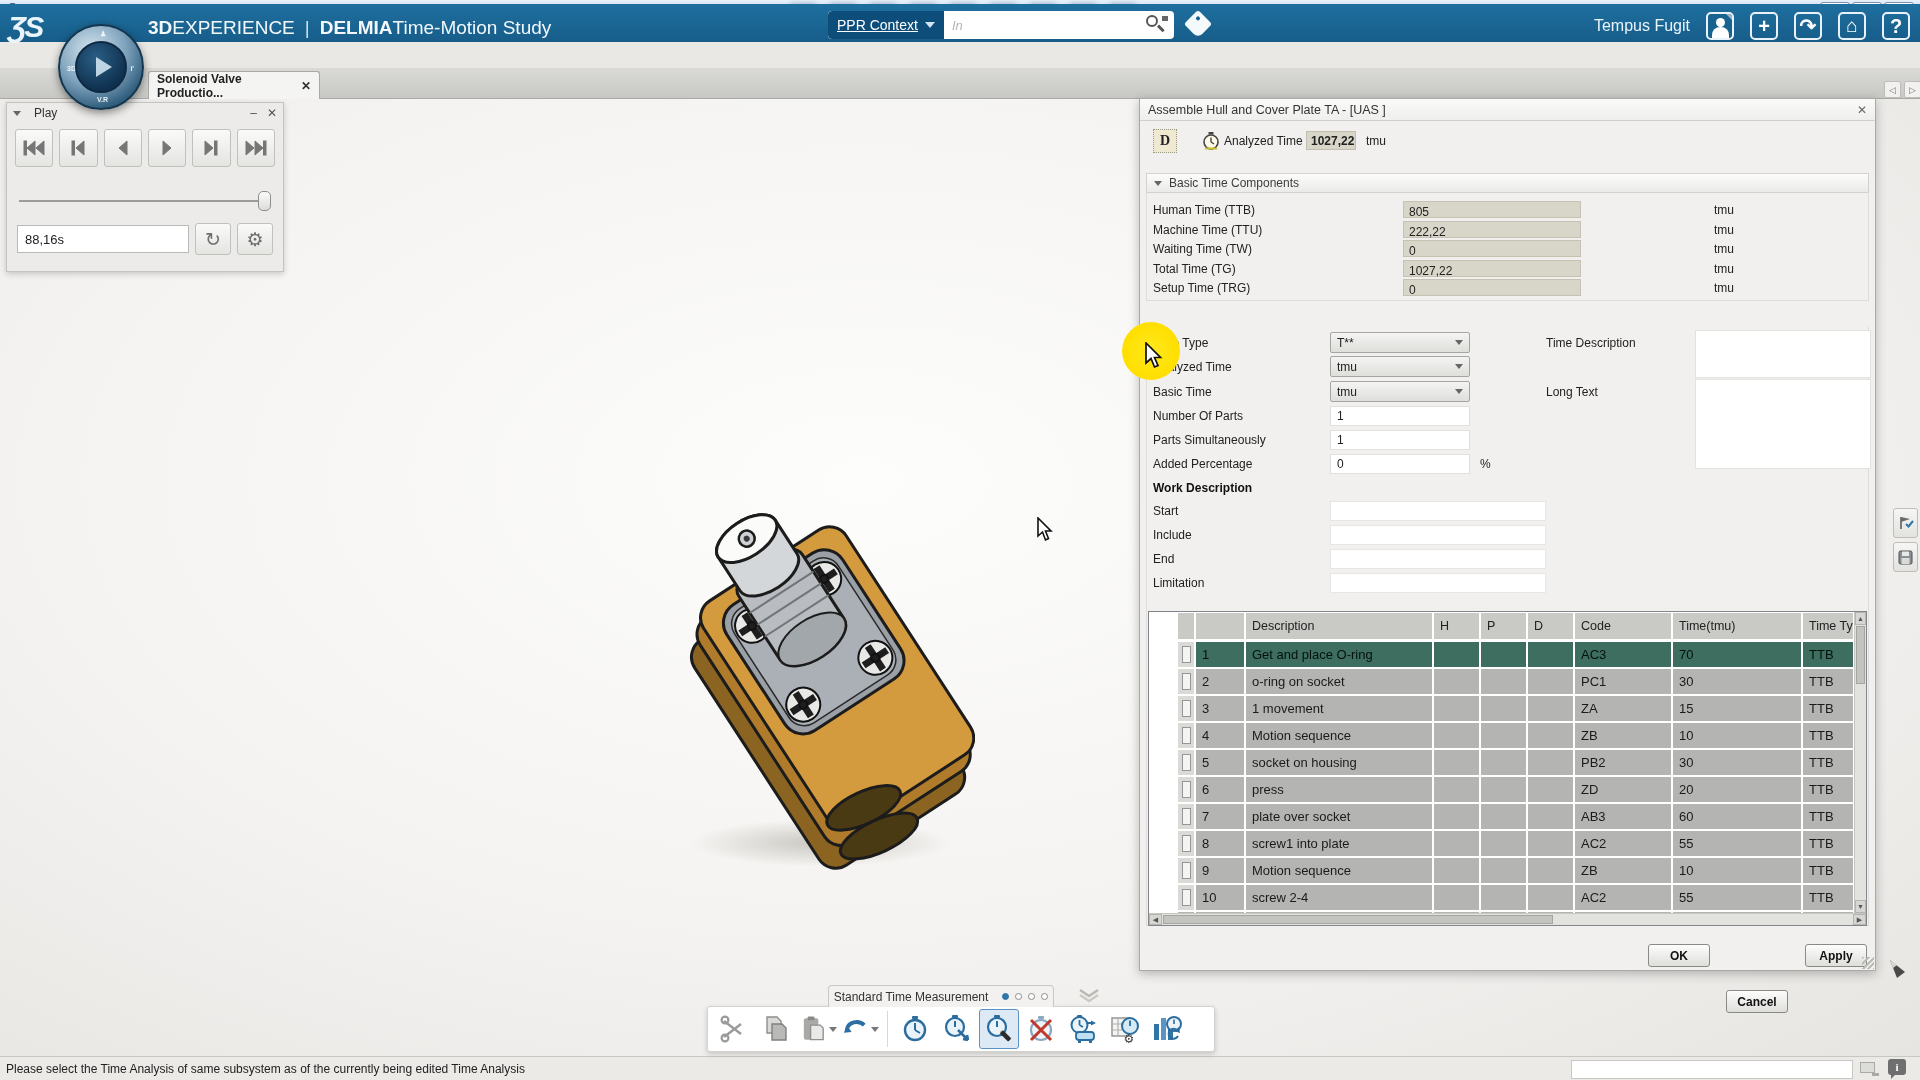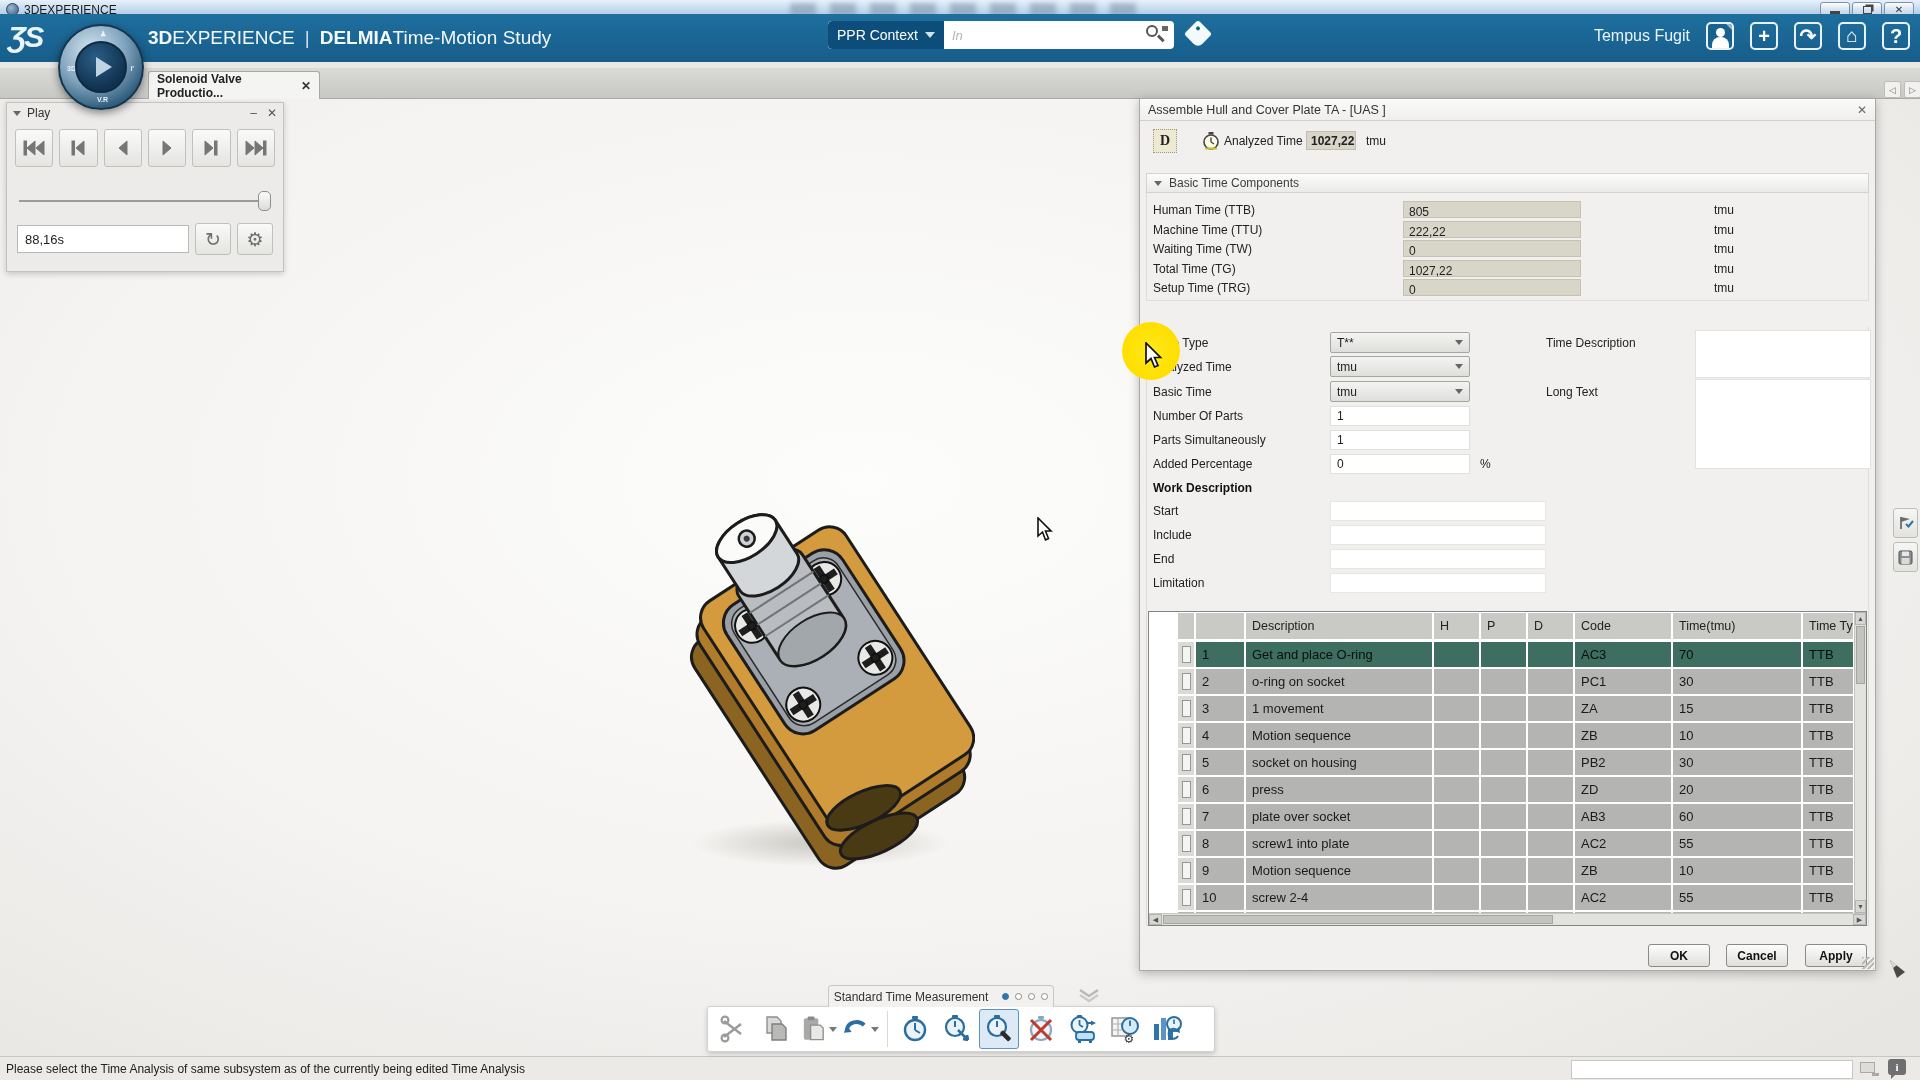--- a/index.html
+++ b/index.html
@@ -15,21 +15,21 @@
     background:repeating-linear-gradient(90deg, rgba(90,115,140,.55) 0 26px, rgba(90,115,140,0) 26px 40px);
     filter:blur(2.5px); opacity:.7; }
   .winbtns { position:absolute; right:6px; top:2px; display:flex; gap:2px; }
   .winbtn { width:30px; height:15px; border:1px solid #7e93a8; border-radius:3px;
     background:linear-gradient(#fdfeff,#d7e3ef 50%,#c2d4e6); display:flex; align-items:center; justify-content:center;
     font-size:10px; color:#333; line-height:1; }
   .winbtn .mini { width:10px; height:3px; background:#444; margin-top:6px; }
   .winbtn .rest { width:9px; height:8px; border:1.5px solid #444; box-shadow:2px -2px 0 -0.5px #444; }
 
   
-  #appbar { position:absolute; left:0; top:14px; width:1920px; height:48px;
+  #appbar { position:absolute; left:0; top:4px; width:1920px; height:38px;
     background:linear-gradient(#1e6f9f,#175d8a); color:#fff; }
   #dslogo { position:absolute; left:8px; top:6px; font-size:30px; font-style:italic; font-weight:bold;
     color:#eaf4fb; letter-spacing:-2px; }
   #brand { position:absolute; left:148px; top:0; height:48px; display:flex; align-items:center;
     font-size:19px; color:#f2f8fc; }
   #brand b { font-weight:bold; }
   #brand .sep { margin:0 10px; opacity:.85; }
   
   #compass { position:absolute; left:58px; top:24px; width:86px; height:86px; border-radius:50%;
     background:radial-gradient(circle at 38% 30%, #d6e5ef, #7fa3bd 45%, #33607f 75%, #1d4precision62 100%);
@@ -41,21 +41,21 @@
   #compass .tri { width:0; height:0; border-left:16px solid #cfe3f1; border-top:10px solid transparent;
     border-bottom:10px solid transparent; margin-left:5px; opacity:.9; }
   #compass .q { position:absolute; font-size:7px; color:#e8f2fa; font-weight:bold; }
   #compass .qn { left:40px; top:4px; } #compass .qw { left:7px; top:39px; }
   #compass .qe { right:8px; top:39px; } #compass .qs { left:37px; bottom:5px; }
 
   
   #searchwrap { position:absolute; left:828px; top:7px; width:346px; height:28px; background:#fff;
     border-radius:4px; display:flex; align-items:center; overflow:hidden; }
   #ppr { height:28px; background:#0d4d7a; color:#fff; font-size:14px; display:flex; align-items:center;
-    padding:0 9px; gap:7px; border-radius:4px 0 0 4px; }
+    padding:0 9px; gap:7px; border-radius:4px 0 0 4px;text-decoration:underline; }
   #ppr .caret { width:0; height:0; border-left:5px solid transparent; border-right:5px solid transparent;
     border-top:6px solid #cfe3f1; }
   #searchinput { flex:1; border:none; outline:none; font-size:13px; font-style:italic; color:#444;
     padding:0 8px; min-width:0; }
   #searchinput::placeholder { color:#b5b5b5; font-style:italic; }
   .mag { position:relative; width:24px; height:24px; margin-right:6px; flex:none; }
   .mag .lens { position:absolute; left:2px; top:2px; width:12px; height:12px; border:2.5px solid #555; border-radius:50%; }
   .mag .stem { position:absolute; left:13px; top:14px; width:8px; height:2.5px; background:#555; transform:rotate(45deg); }
   .mag .dd { position:absolute; right:0; top:3px; width:6px; height:5px; background:#666; }
   #tagicon { position:absolute; left:1188px; top:10px; width:20px; height:20px; background:#f4f9fc;
@@ -90,21 +90,21 @@
     background:radial-gradient(ellipse, rgba(120,115,100,.35), rgba(120,115,100,0) 70%); }
   .vparrows { position:absolute; left:1884px; top:81px; display:flex; gap:3px; }
   .vparrow { width:17px; height:17px; background:#f2f1ef; border:1px solid #bdbdba; border-radius:2px;
     color:#777; font-size:9px; display:flex; align-items:center; justify-content:center; }
   .edgebtn { position:absolute; left:1893px; width:25px; height:30px; background:linear-gradient(#f6f6f4,#e2e2df);
     border:1px solid #bdbdba; border-radius:3px; display:flex; align-items:center; justify-content:center; }
 
   
   #playpanel { position:absolute; left:6px; top:102px; width:278px; height:170px; background:#ecebe9;
     border:1px solid #c3c3c0; box-shadow:0 2px 6px rgba(0,0,0,.18); }
-  #play-title { height:20px; display:flex; align-items:center; font-size:12px; color:#333; padding:0 6px; gap:6px; }
+  #play-title { height:20px; display:flex; align-items:center; font-size:12px; color:#333; padding:0 6px; gap:13px; }
   #play-title .ctl { margin-left:auto; display:flex; gap:10px; color:#555; font-size:12px; }
   .tinycaret { width:0; height:0; border-left:4px solid transparent; border-right:4px solid transparent;
     border-top:5px solid #666; margin-top:1px; }
   #play-buttons { display:flex; gap:6px; padding:6px 8px; }
   .pbtn { width:40px; height:38px; background:linear-gradient(#fafaf9,#e4e4e1); border:1px solid #c0c0bd;
     border-radius:3px; display:flex; align-items:center; justify-content:center; }
   .pbtn svg { width:22px; height:16px; }
   .pbtn svg * { fill:#767676; stroke:#767676; }
   #play-slider { position:relative; margin:18px 12px 0 12px; height:20px; }
   #play-slider .track { position:absolute; left:0; right:0; top:9px; height:2px; background:#9b9b98; }
@@ -185,21 +185,21 @@
   #hscroll { height:12px; background:#e2e2df; border-top:1px solid #c6c6c3; display:flex; }
   #hscroll .sbtn { width:13px; height:100%; }
   #hthumb { width:390px; background:#c3c3c0; border:1px solid #a5a5a2; margin:1px; }
   #hspacer { flex:1; }
 
   
   #dlg-buttons { position:absolute; left:0; top:845px; width:100%; }
   .dbtn { position:absolute; width:62px; height:23px; background:linear-gradient(#fdfdfc,#dededb);
     border:1px solid #8a8a88; border-radius:3px; font-weight:bold; font-size:12px; color:#111;
     display:flex; align-items:center; justify-content:center; font-family:"Liberation Sans",sans-serif; }
-  #btn-ok { left:508px; } #btn-cancel { left:586px; } #btn-apply { left:665px; }
+  #btn-ok { left:508px; } #btn-cancel { left:586px;margin-top:46px; } #btn-apply { left:665px; }
   #grip { position:absolute; right:1px; bottom:1px; width:12px; height:12px;
     background:repeating-linear-gradient(135deg,#bcbcb9 0 2px,transparent 2px 4px); }
 
   
   #ab-tab { position:absolute; left:828px; top:985px; width:226px; height:22px; background:#f2f1ef;
     border:1px solid #c8c8c5; border-bottom:none; border-radius:4px 4px 0 0; display:flex; align-items:center;
     justify-content:center; gap:6px; font-size:12px; color:#333; z-index:5; }
   #ab-dots { display:flex; gap:6px; margin-left:8px; }
   .dot { width:7px; height:7px; border-radius:50%; border:1px solid #8a8a88; background:#fff; }
   .dot.active { background:#2e75a8; border-color:#2e75a8; }

